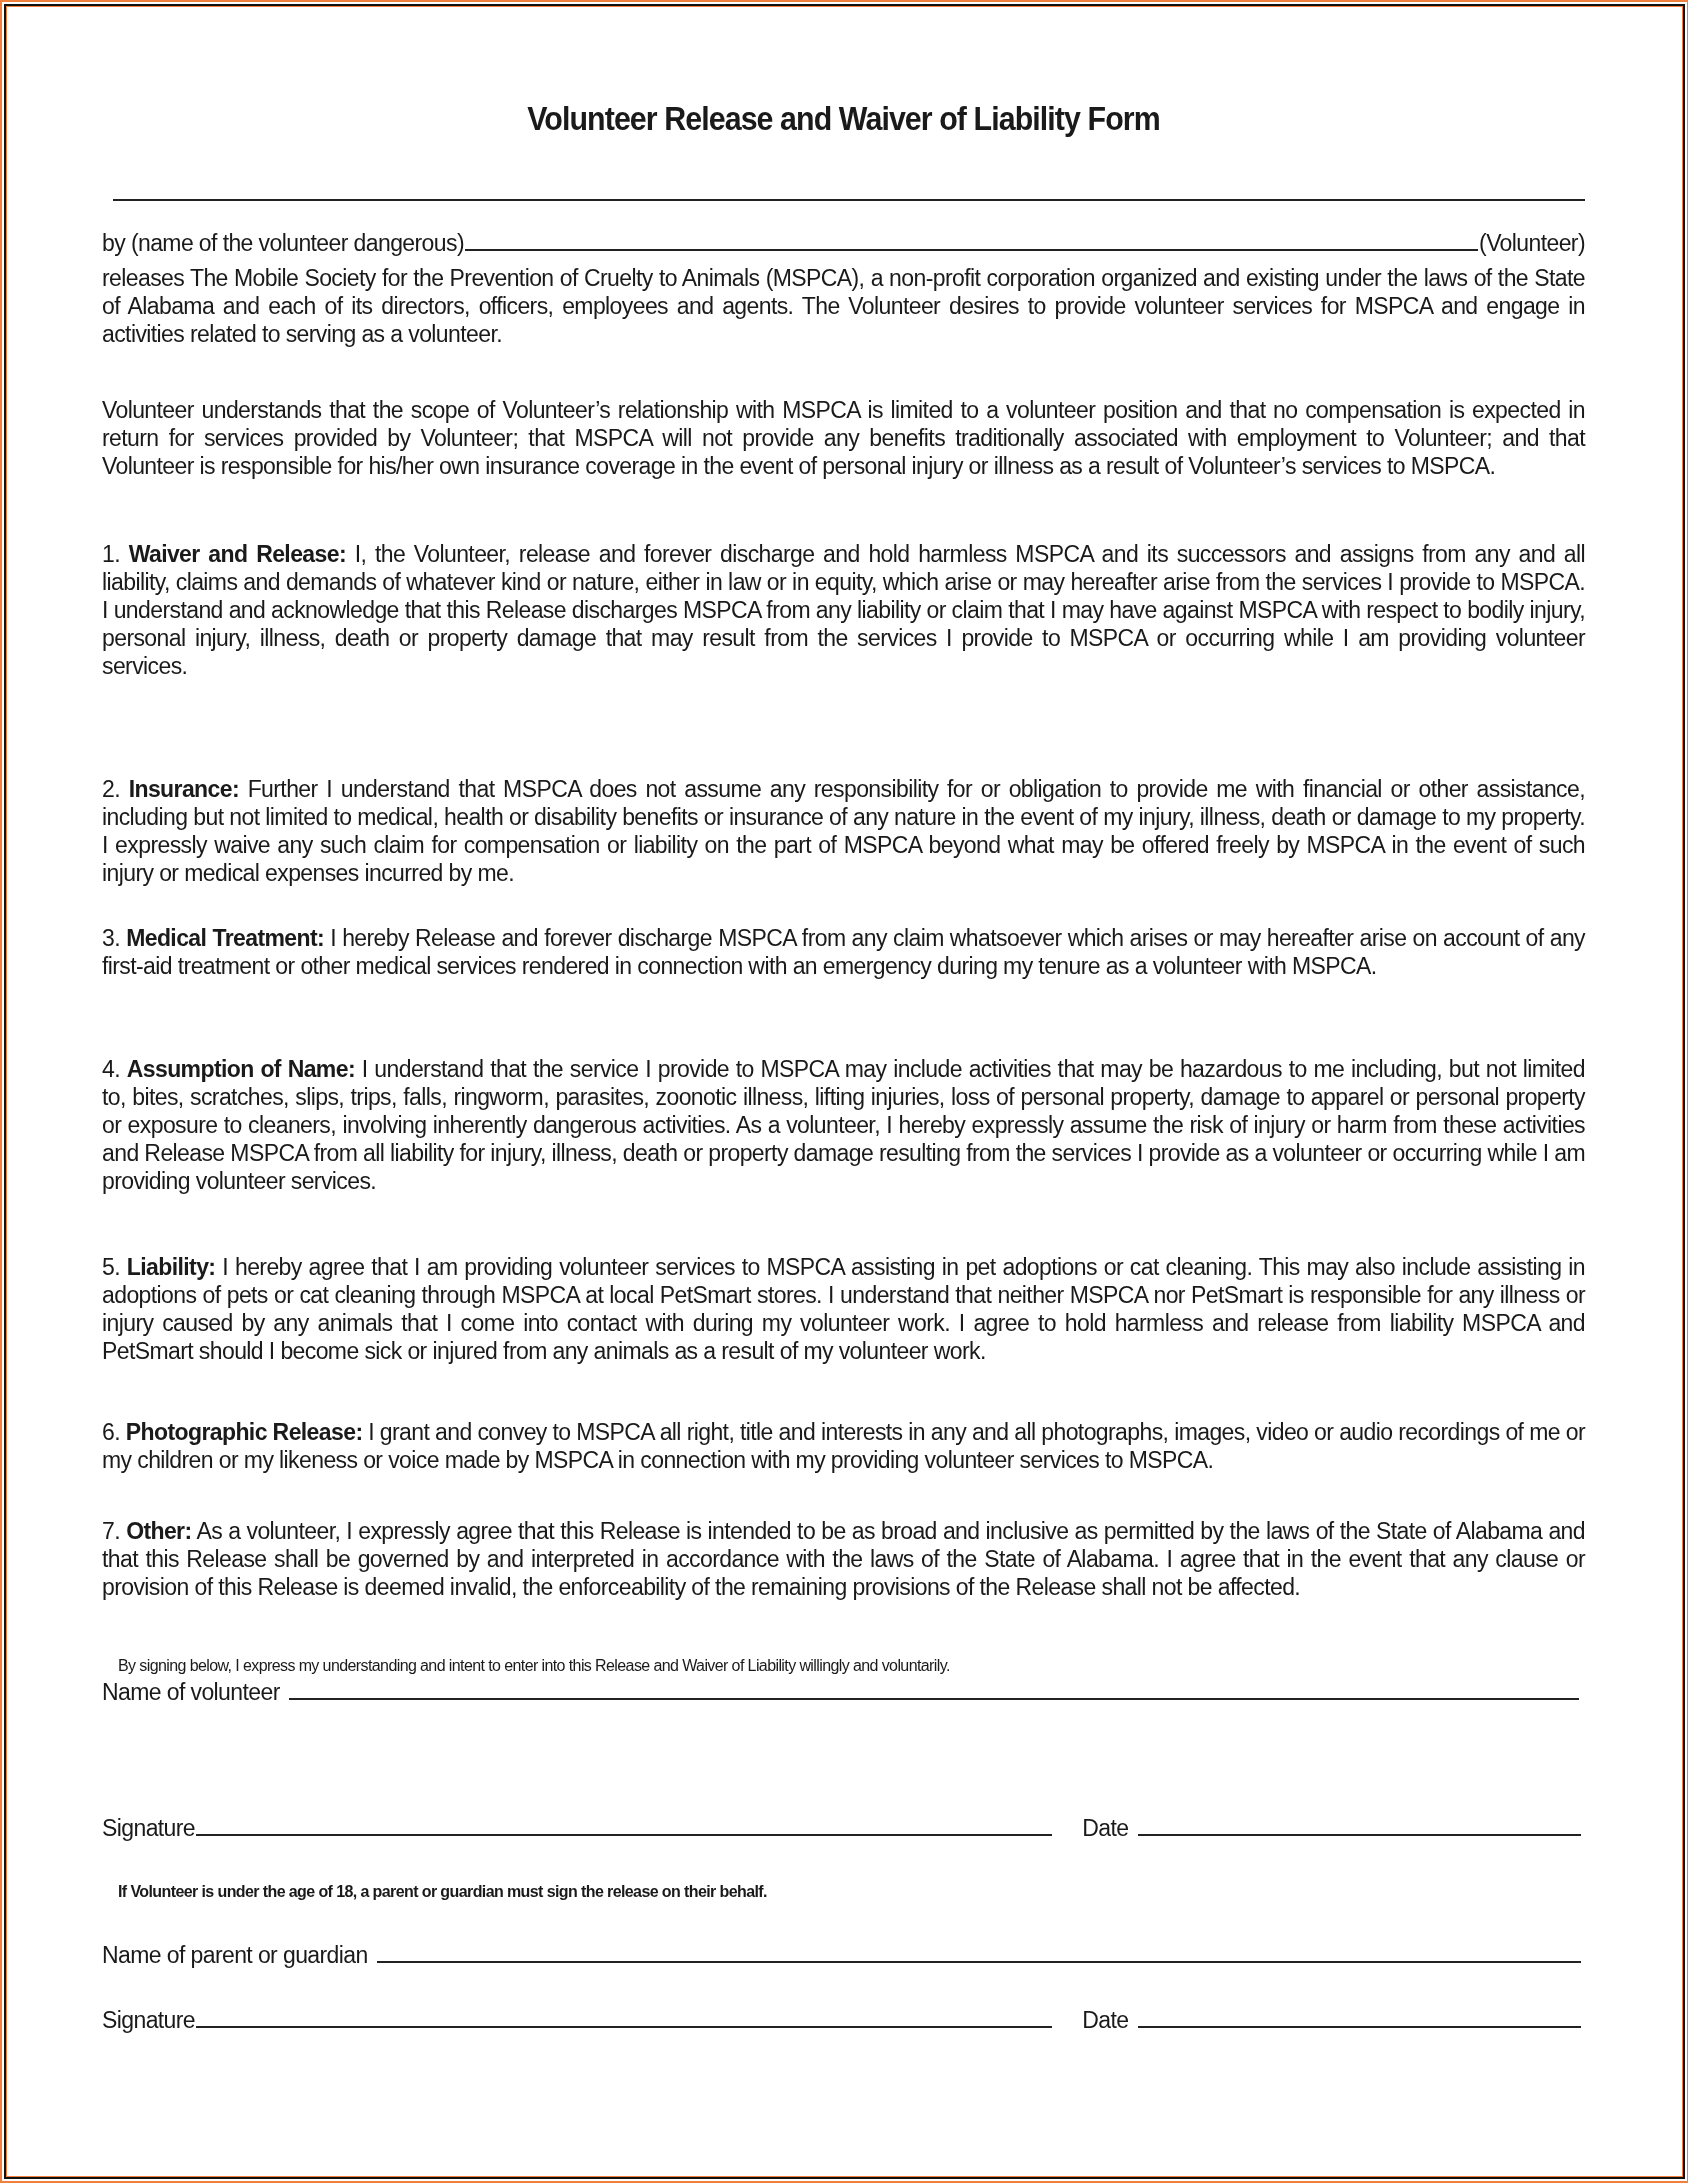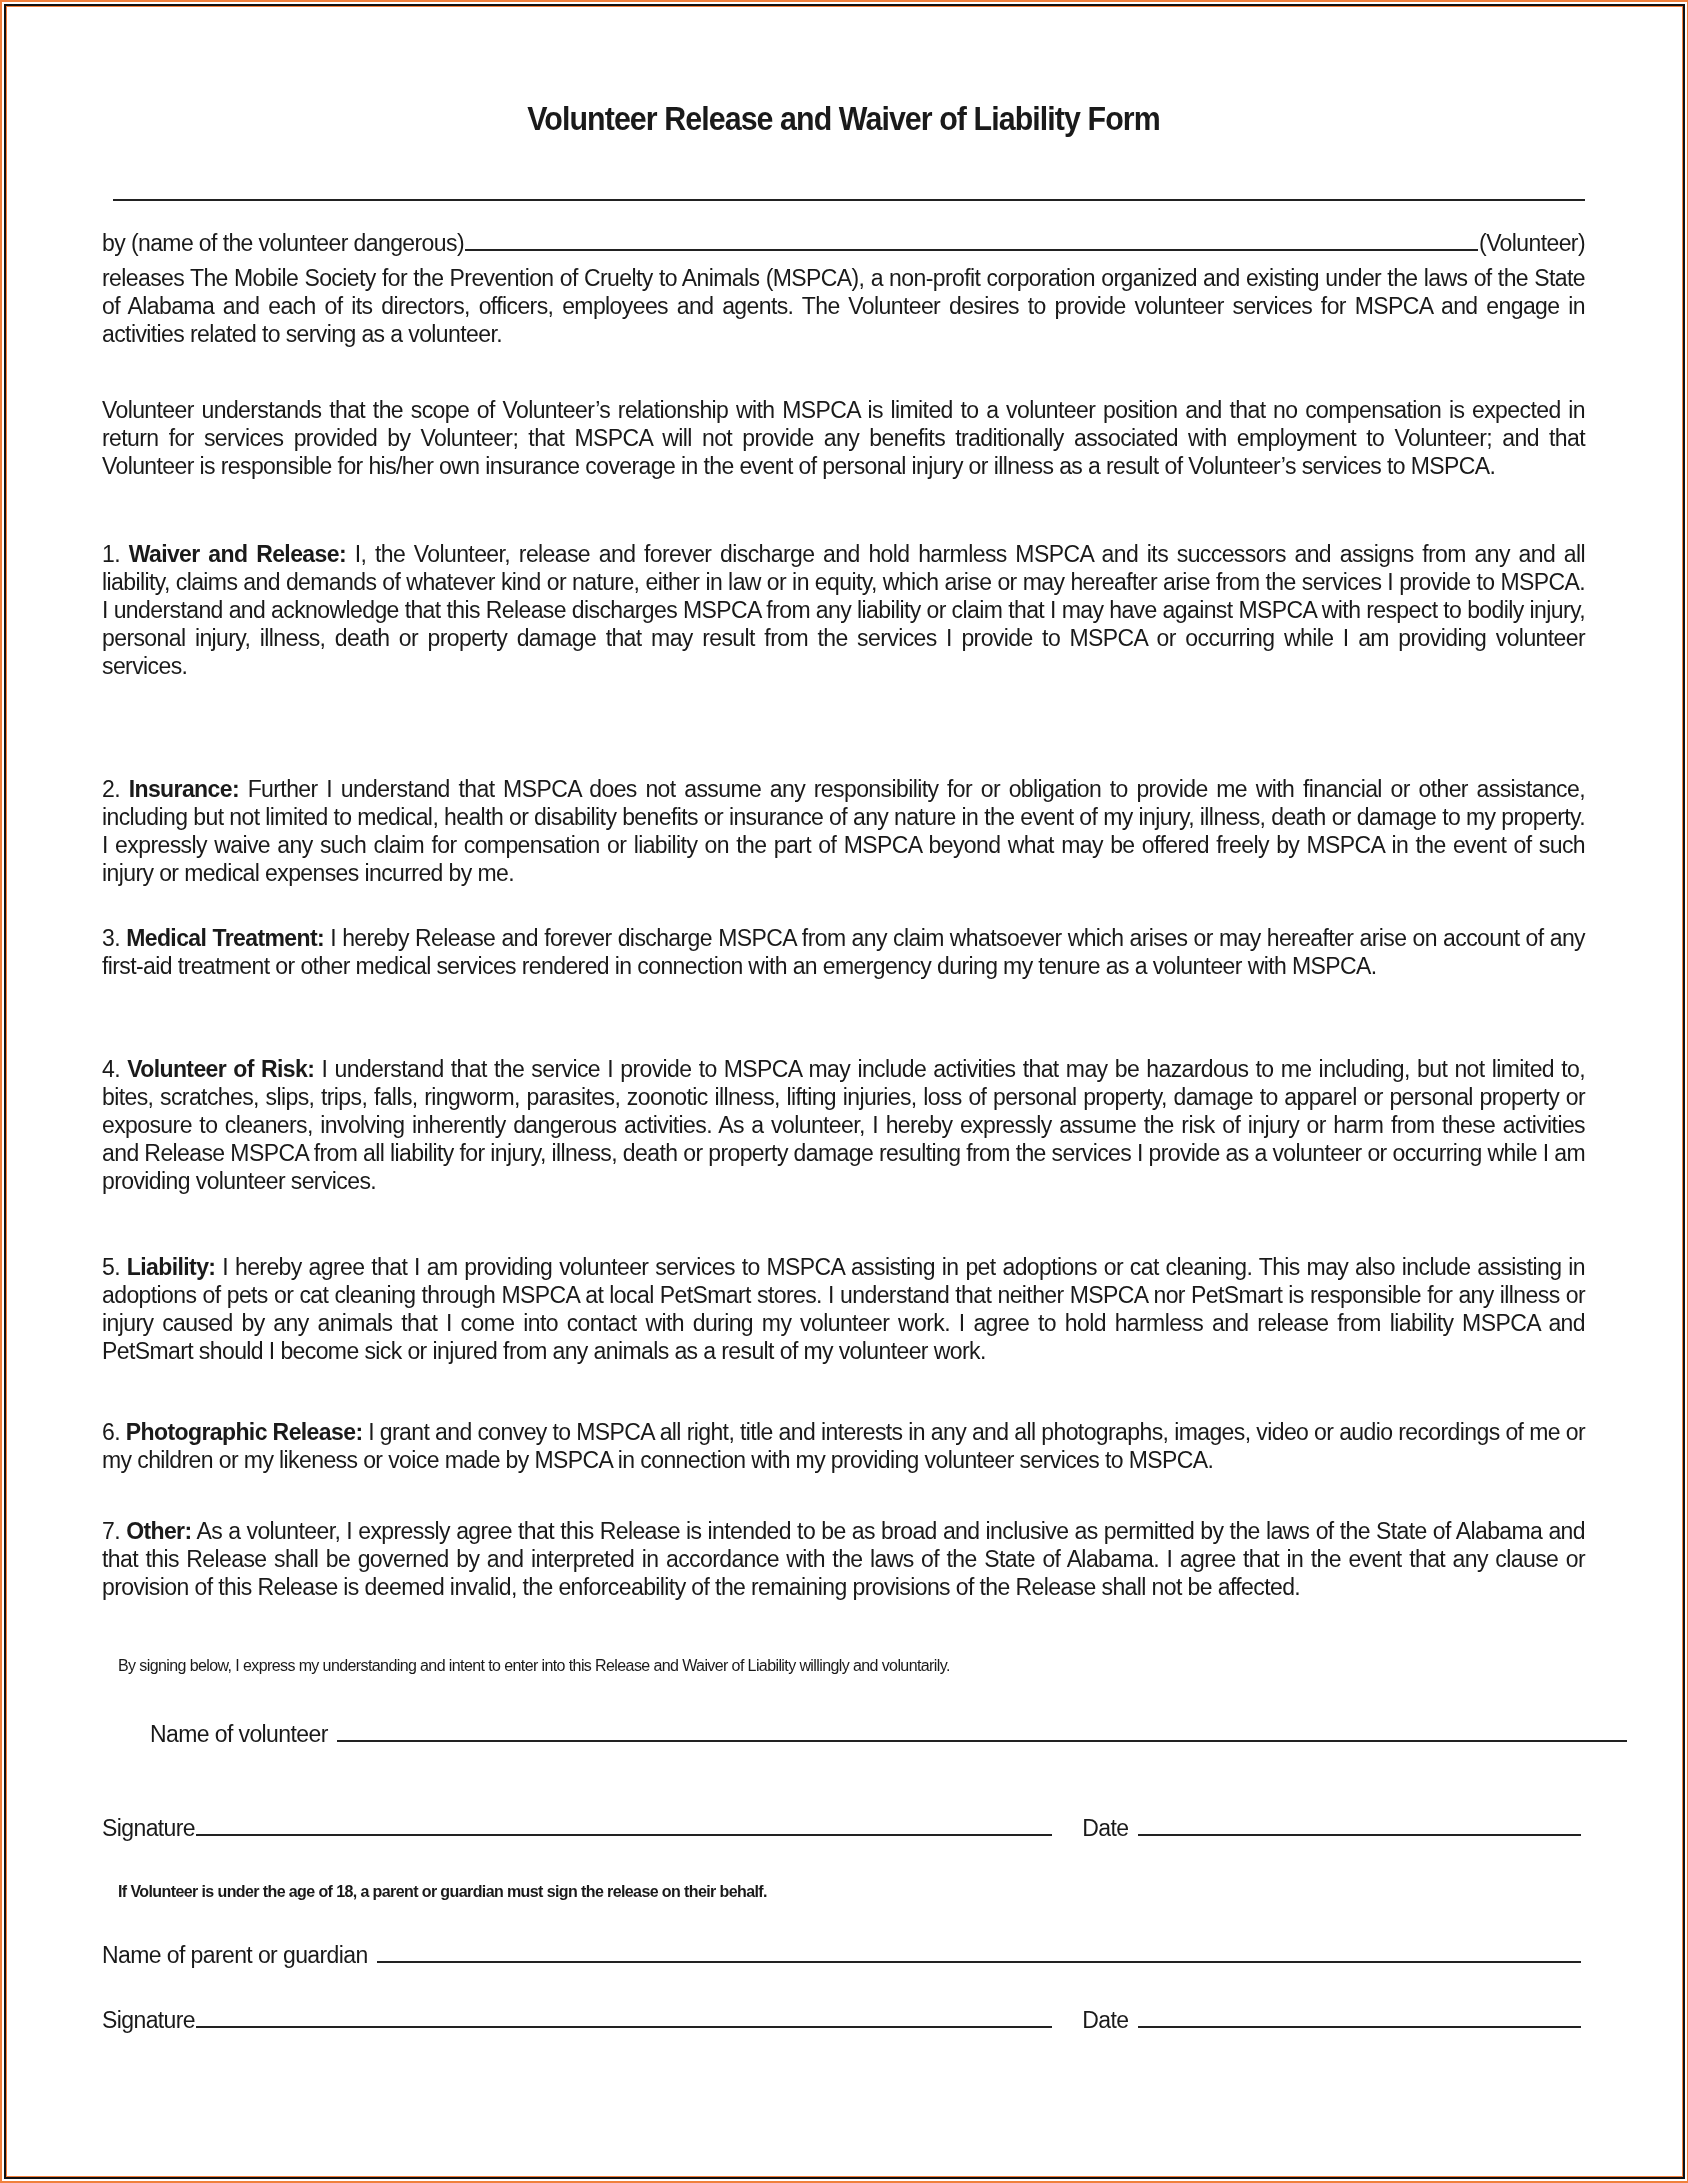--- a/index.html
+++ b/index.html
@@ -54,21 +54,21 @@
   </div>
 
   <div class="para" style="top:924px;">
     <span>3.</span>
     <b>Medical Treatment:</b>
     <span>I hereby Release and forever discharge MSPCA from any claim whatsoever which arises or may hereafter arise on account of any first-aid treatment or other medical services rendered in connection with an emergency during my tenure as a volunteer with MSPCA.</span>
   </div>
 
   <div class="para" style="top:1055px;">
     <span>4.</span>
-    <b>Volunteer of Risk:</b>
+    <b>Assumption of Name:</b>
     <span>I understand that the service I provide to MSPCA may include activities that may be hazardous to me including, but not limited to, bites, scratches, slips, trips, falls, ringworm, parasites, zoonotic illness, lifting injuries, loss of personal property, damage to apparel or personal property or exposure to cleaners, involving inherently dangerous activities.  As a volunteer, I hereby expressly assume the risk of injury or harm from these activities and Release MSPCA from all liability for injury, illness, death or property damage resulting from the services I provide as a volunteer or occurring while I am providing volunteer services.</span>
   </div>
 
   <div class="para" style="top:1253px;">
     <span>5.</span>
     <b>Liability:</b>
     <span>I hereby agree that I am providing volunteer services to MSPCA assisting in pet adoptions or cat cleaning.  This may also include assisting in adoptions of pets or cat cleaning through MSPCA at local PetSmart stores.  I understand that neither MSPCA nor PetSmart is responsible for any illness or injury caused by any animals that I come into contact with during my volunteer work.  I agree to hold harmless and release from liability MSPCA and PetSmart should I become sick or injured from any animals as a result of my volunteer work.</span>
   </div>
 
   <div class="para" style="top:1418px;">
@@ -78,21 +78,21 @@
   </div>
 
   <div class="para" style="top:1517px;">
     <span>7.</span>
     <b>Other:</b>
     <span>As a volunteer, I expressly agree that this Release is intended to be as broad and inclusive as permitted by the laws of the State of Alabama and that this Release shall be governed by and interpreted in accordance with the laws of the State of Alabama.  I agree that in the event that any clause or provision of this Release is deemed invalid, the enforceability of the remaining provisions of the Release shall not be affected.</span>
   </div>
 
   <div class="line" style="top:1649px;">By signing below, I express my understanding and intent to enter into this Release and Waiver of Liability willingly and voluntarily.</div>
 
-  <div class="row" style="top:1720px; width:1477px;margin-left:48px;">
+  <div class="row" style="top:1678px; width:1477px;">
     <span>Name of volunteer</span>
     <span class="fill" style="margin-left:9.2px;"></span>
   </div>
 
   <div class="row" style="top:1814px; width:1479px;">
     <span>Signature</span>
     <span class="fill" style="margin-left:1.3px; flex:0 0 856px;"></span>
     <span style="margin-left:30px;">Date</span>
     <span class="fill" style="margin-left:9.2px;"></span>
   </div>

